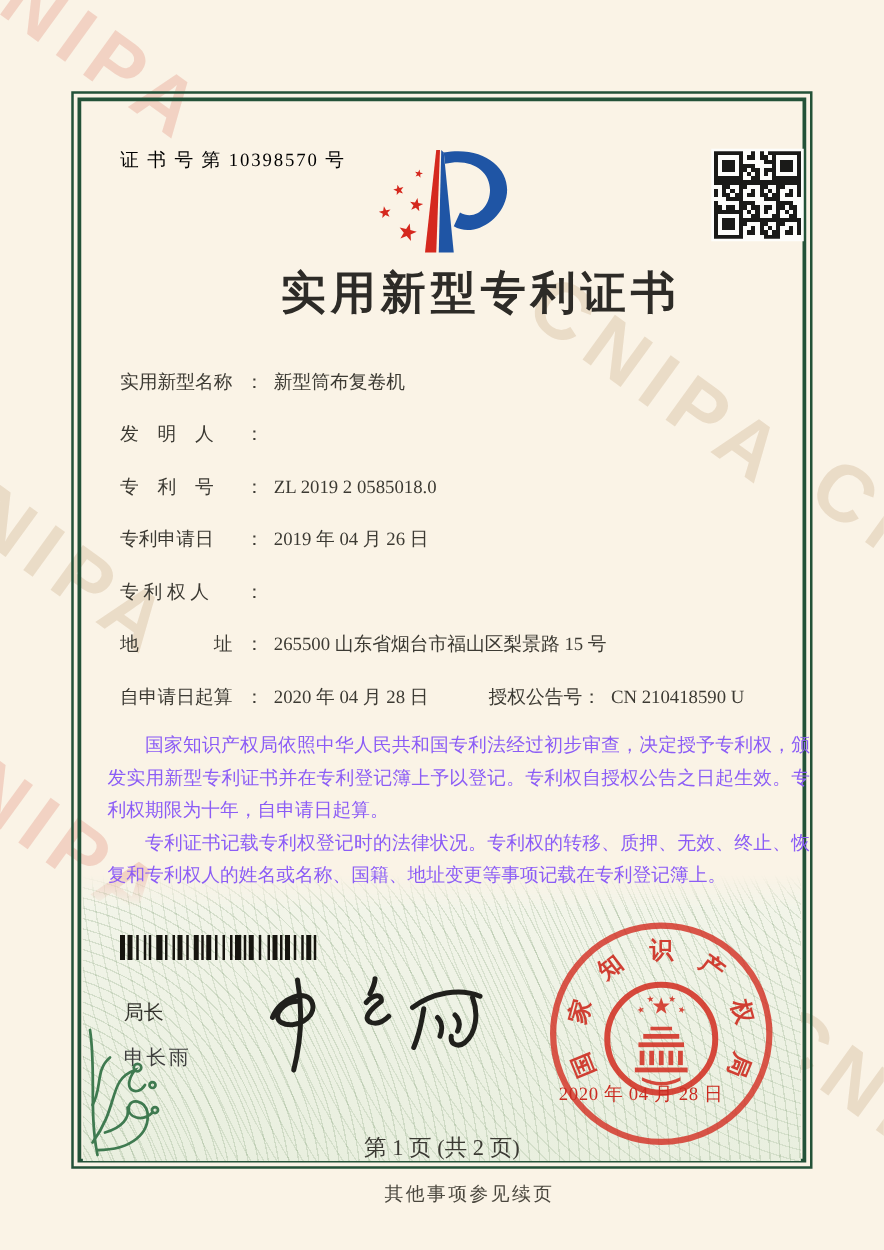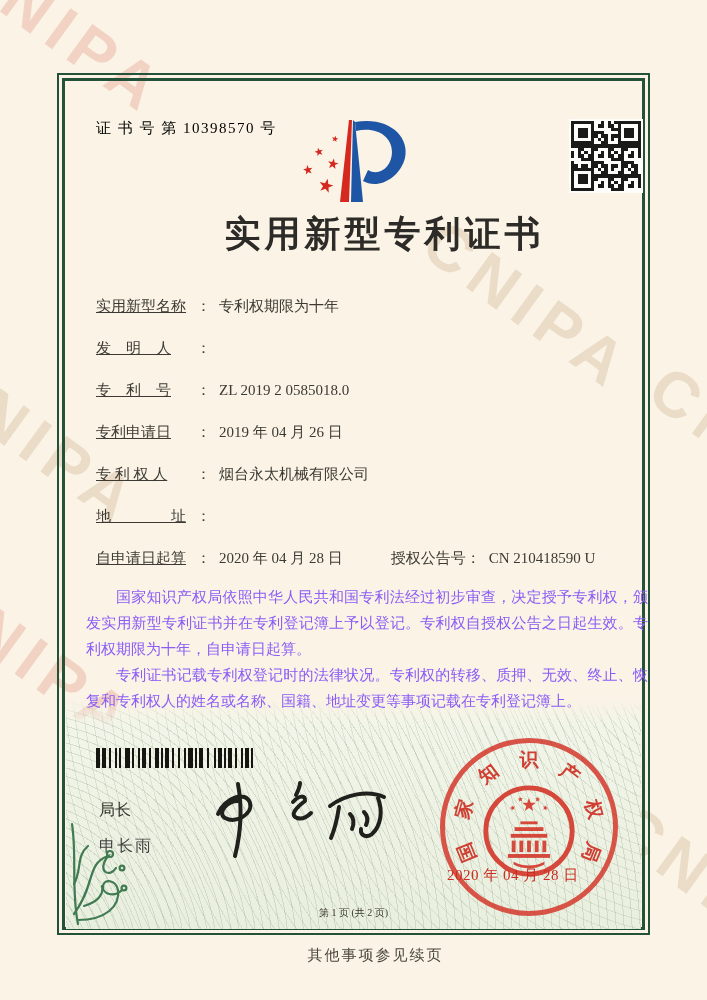--- a/index.html
+++ b/index.html
@@ -32,21 +32,21 @@
   .logo{position:absolute;left:286px;top:106px;width:140px;height:100px;}
   .doc-title{
     position:absolute;left:0;top:210px;width:707px;text-align:center;
     font-size:36px;font-weight:bold;letter-spacing:4px;color:#2d2b27;margin-left:31px;
   }
   .qr{position:absolute;left:569px;top:119px;width:74px;height:74px;background:#fdfdfb;}
   .qr svg{display:block;margin:2px;}
   
   .fields{position:absolute;left:96px;top:297px;font-size:15px;color:#3c3a33;}
   .field-row{display:flex;align-items:baseline;margin-bottom:23px;white-space:nowrap;line-height:19px;}
-  .field-label{display:inline-block;width:100px;text-decoration:underline;}
+  .field-label{display:inline-block;width:100px;}
   .field-colon{display:inline-block;margin-right:8px;}
   .grant-no-group{margin-left:48px;display:flex;align-items:baseline;}
   
   .paras{position:absolute;left:86px;top:584px;width:562px;font-size:15px;line-height:26px;text-align:justify;color:#8b5cf6;}
   .paras p{margin:0;text-indent:2em;}
   
   .guilloche{
     position:absolute;left:66px;top:700px;width:575px;height:229px;
     background:
       repeating-radial-gradient(circle at -10% 260px, rgba(128,158,118,.25) 0 1px, transparent 1px 8px),
@@ -69,21 +69,21 @@
     border:5px solid rgba(211,49,36,.82);box-sizing:border-box;
   }
   .seal-char{
     position:absolute;left:50%;top:50%;width:30px;height:30px;margin:-15px 0 0 -15px;
     display:flex;align-items:center;justify-content:center;
     font-size:19px;font-weight:bold;color:rgba(205,43,31,.9);
   }
   .seal-emblem{position:absolute;left:50%;top:50%;width:96px;height:96px;margin:-44px 0 0 -48px;opacity:.88;}
   .seal-date{position:absolute;left:447px;top:866px;font-size:15px;color:#cb2b20;letter-spacing:.5px;white-space:nowrap;}
   
-  .page-info{position:absolute;left:0;top:906px;width:707px;text-align:center;font-size:10px;color:#3b3a33;}
+  .page-info{position:absolute;left:0;top:906px;width:707px;text-align:center;font-size:18px;color:#3b3a33;}
   .cont-note{position:absolute;left:0;top:946px;width:707px;text-align:center;font-size:15px;color:#4a473e;letter-spacing:2px;padding-left:22px;}
 </style>
 </head>
 <body>
 
 <div class="wm wm-pink wm1">CNIPA</div>
 <div class="wm wm-pink wm2">CNIPA</div>
 <div class="wm wm-beige wm3">CNIPA</div>
 <div class="wm wm-beige wm4">CNIPA</div>
 <div class="wm wm-pink wm5">CNIPA</div>
@@ -375,44 +375,44 @@
       <rect x="15" y="20" width="1" height="1"></rect>
     </svg>
   </div>
 
 <div class="doc-title">实用新型专利证书</div>
 
 <div class="fields">
   <div class="field-row">
     <span class="field-label">实用新型名称</span>
       <span class="field-colon">：</span>
-    <span class="field-value">专利权期限为十年</span>
+    <span class="field-value">新型筒布复卷机</span>
   </div>
   <div class="field-row">
     <span class="field-label">发　明　人</span>
       <span class="field-colon">：</span>
   </div>
   <div class="field-row">
     <span class="field-label">专　利　号</span>
       <span class="field-colon">：</span>
     <span class="field-value">ZL 2019 2 0585018.0</span>
   </div>
   <div class="field-row">
     <span class="field-label">专利申请日</span>
       <span class="field-colon">：</span>
     <span class="field-value">2019 年 04 月 26 日</span>
   </div>
   <div class="field-row">
     <span class="field-label">专 利 权 人</span>
       <span class="field-colon">：</span>
-    <span class="field-value">烟台永太机械有限公司</span>
   </div>
   <div class="field-row">
     <span class="field-label">地　　　　址</span>
       <span class="field-colon">：</span>
+    <span class="field-value">265500 山东省烟台市福山区梨景路 15 号</span>
   </div>
   <div class="field-row">
     <span class="field-label">自申请日起算</span>
       <span class="field-colon">：</span>
     <span class="field-value">2020 年 04 月 28 日</span>
     <span class="grant-no-group">
       <span>授权公告号</span>
         <span class="field-colon">：</span>
       <span>CN 210418590 U</span>
     </span>

